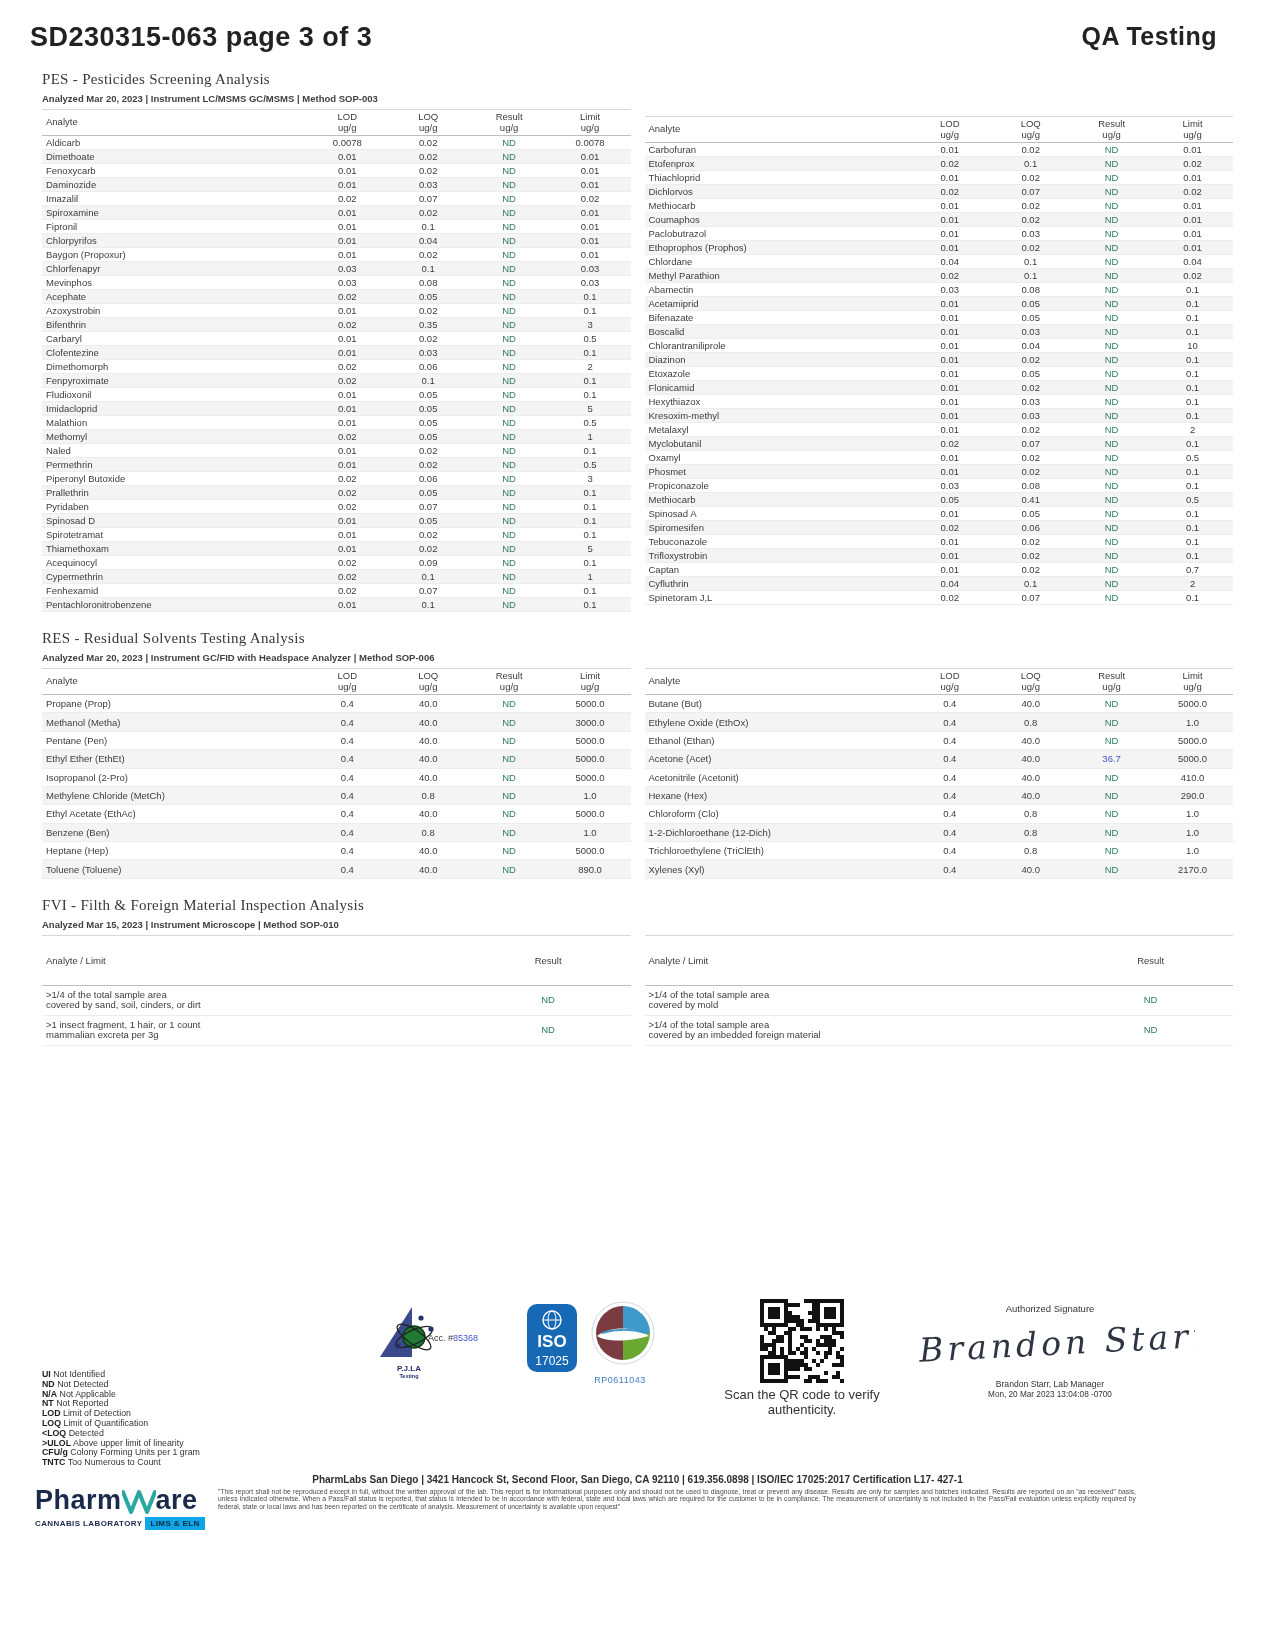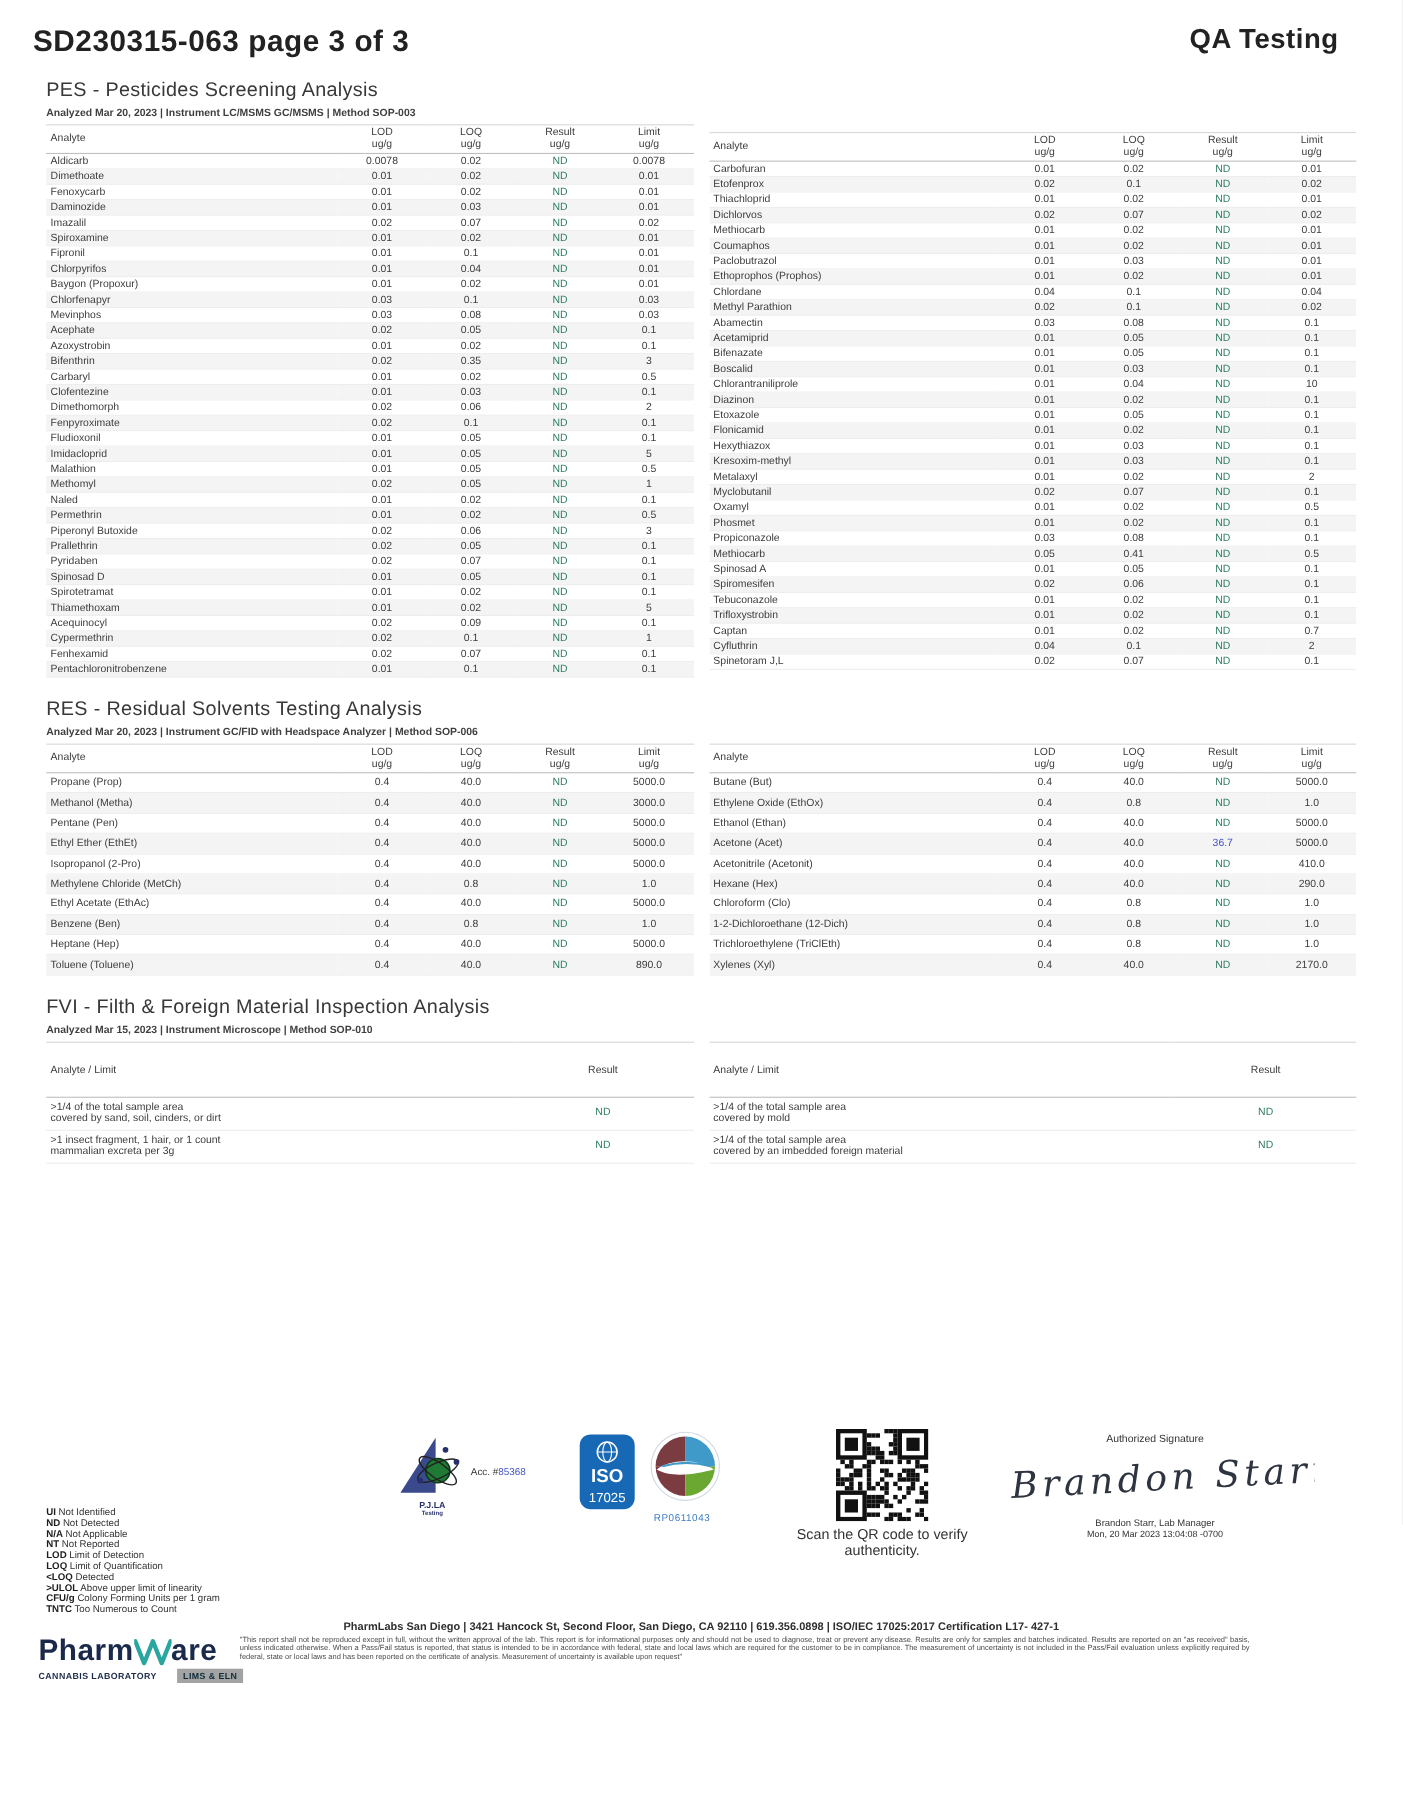--- a/index.html
+++ b/index.html
@@ -6,21 +6,21 @@
   .page{position:relative;width:1275px;height:1650px;background:#ffffff;margin:0 auto;
         font-family:"Liberation Sans",sans-serif;color:#3c3c3c;overflow:hidden;}
 
   
   .hdr{display:flex;justify-content:space-between;align-items:flex-start;padding:22px 58px 0 30px;}
   .doc-id{font-size:27px;font-weight:bold;color:#222;letter-spacing:.5px;}
   .report-type{font-size:25px;color:#222;letter-spacing:.5px;font-weight:bold;}
 
   
   section{margin:0 42px;}
-  .sec-title{font-size:18px;font-weight:normal;color:#383838;margin:18px 0 5px 0;letter-spacing:.3px;}
+  .sec-title{font-size:15px;font-weight:normal;color:#383838;margin:18px 0 5px 0;letter-spacing:.3px;font-family:Liberation Serif, serif;}
   .sec-meta{font-size:9.5px;font-weight:bold;color:#3f3f3f;margin:0 0 5px 0;}
 
   .tables{display:flex;gap:14px;align-items:center;}
   table.analysis{flex:1;border-collapse:collapse;font-size:9.5px;color:#3c3c3c;table-layout:fixed;border-bottom:1px solid #dcdcdc;}
   table.analysis th{font-weight:normal;text-align:center;padding:2px 4px;line-height:10.5px;color:#3c3c3c;}
   table.analysis thead tr{border-top:1px solid #d8d8d8;border-bottom:1px solid #bfbfbf;}
   table.analysis th:first-child{text-align:left;}
   table.analysis col.c-analyte{width:45%;}
   table.analysis col.c-num{width:13.75%;}
   table.analysis td{padding:1px 4px;line-height:11px;border-bottom:1px solid #ededed;
@@ -39,21 +39,21 @@
   table.fvi th:first-child{text-align:left;}
   table.fvi td{padding:4px;line-height:10.5px;border-bottom:1px solid #ededed;vertical-align:middle;}
   table.fvi td:not(:first-child){text-align:center;}
 
   
   .footer{position:absolute;left:0;top:1295px;width:1275px;height:355px;font-size:9px;}
   .legend{position:absolute;left:42px;top:75px;}
   .legend-row{font-size:8.8px;line-height:9.8px;color:#333;}
   .legend-row .abbr{font-weight:bold;color:#1d1d1d;}
 
-  .pjla{position:absolute;left:358px;top:6px;width:70px;text-align:center;}
+  .pjla{position:absolute;left:374px;top:6px;width:70px;text-align:center;}
   .pjla .nm{font-size:8px;font-weight:bold;color:#27306b;line-height:8px;}
   .pjla .sub{font-size:5.5px;font-weight:bold;color:#27306b;}
   .acc{position:absolute;left:428px;top:38px;font-size:9px;color:#333;}
   .acc .n{color:#4254c5;}
 
   .isoBadge{position:absolute;left:526px;top:8px;}
   .deaLogo{position:absolute;left:590px;top:5px;}
   .rp-code{position:absolute;left:578px;top:80px;width:84px;text-align:center;color:#3f7dc4;font-size:9px;letter-spacing:.5px;}
 
   .qr{position:absolute;left:760px;top:4px;width:84px;height:84px;}
@@ -66,21 +66,21 @@
   .sig-date{position:absolute;left:935px;top:95px;width:230px;text-align:center;font-size:8.2px;color:#333;}
 
   .address{position:absolute;left:0;top:179px;width:100%;text-align:center;font-size:10px;font-weight:bold;color:#2e2e2e;}
   .disclaimer{position:absolute;left:218px;top:193px;width:918px;font-size:6.8px;line-height:7.4px;color:#4a4a4a;text-align:justify;}
 
   .pharmware{position:absolute;left:35px;top:190px;}
   .pw-row{display:flex;align-items:center;}
   .pw-txt{font-size:27px;font-weight:bold;color:#1b2a4a;letter-spacing:.5px;}
   .pw-tag{margin-top:1px;display:flex;align-items:stretch;font-size:8px;font-weight:bold;letter-spacing:.4px;}
   .pw-tag .t1{color:#1b2a4a;padding:2px 3px 2px 0;}
-  .pw-tag .t2{background:#a3a3a3;color:#0d2b3a;padding:2px 5px;margin-left:16px;}
+  .pw-tag .t2{background:#0ea5e9;color:#0d2b3a;padding:2px 5px;}
 </style>
 </head>
 <body>
 
 <div class="page">
 
   <div class="hdr">
     <div class="doc-id">SD230315-063 page 3 of 3</div>
     <div class="report-type">QA Testing</div>
   </div>

